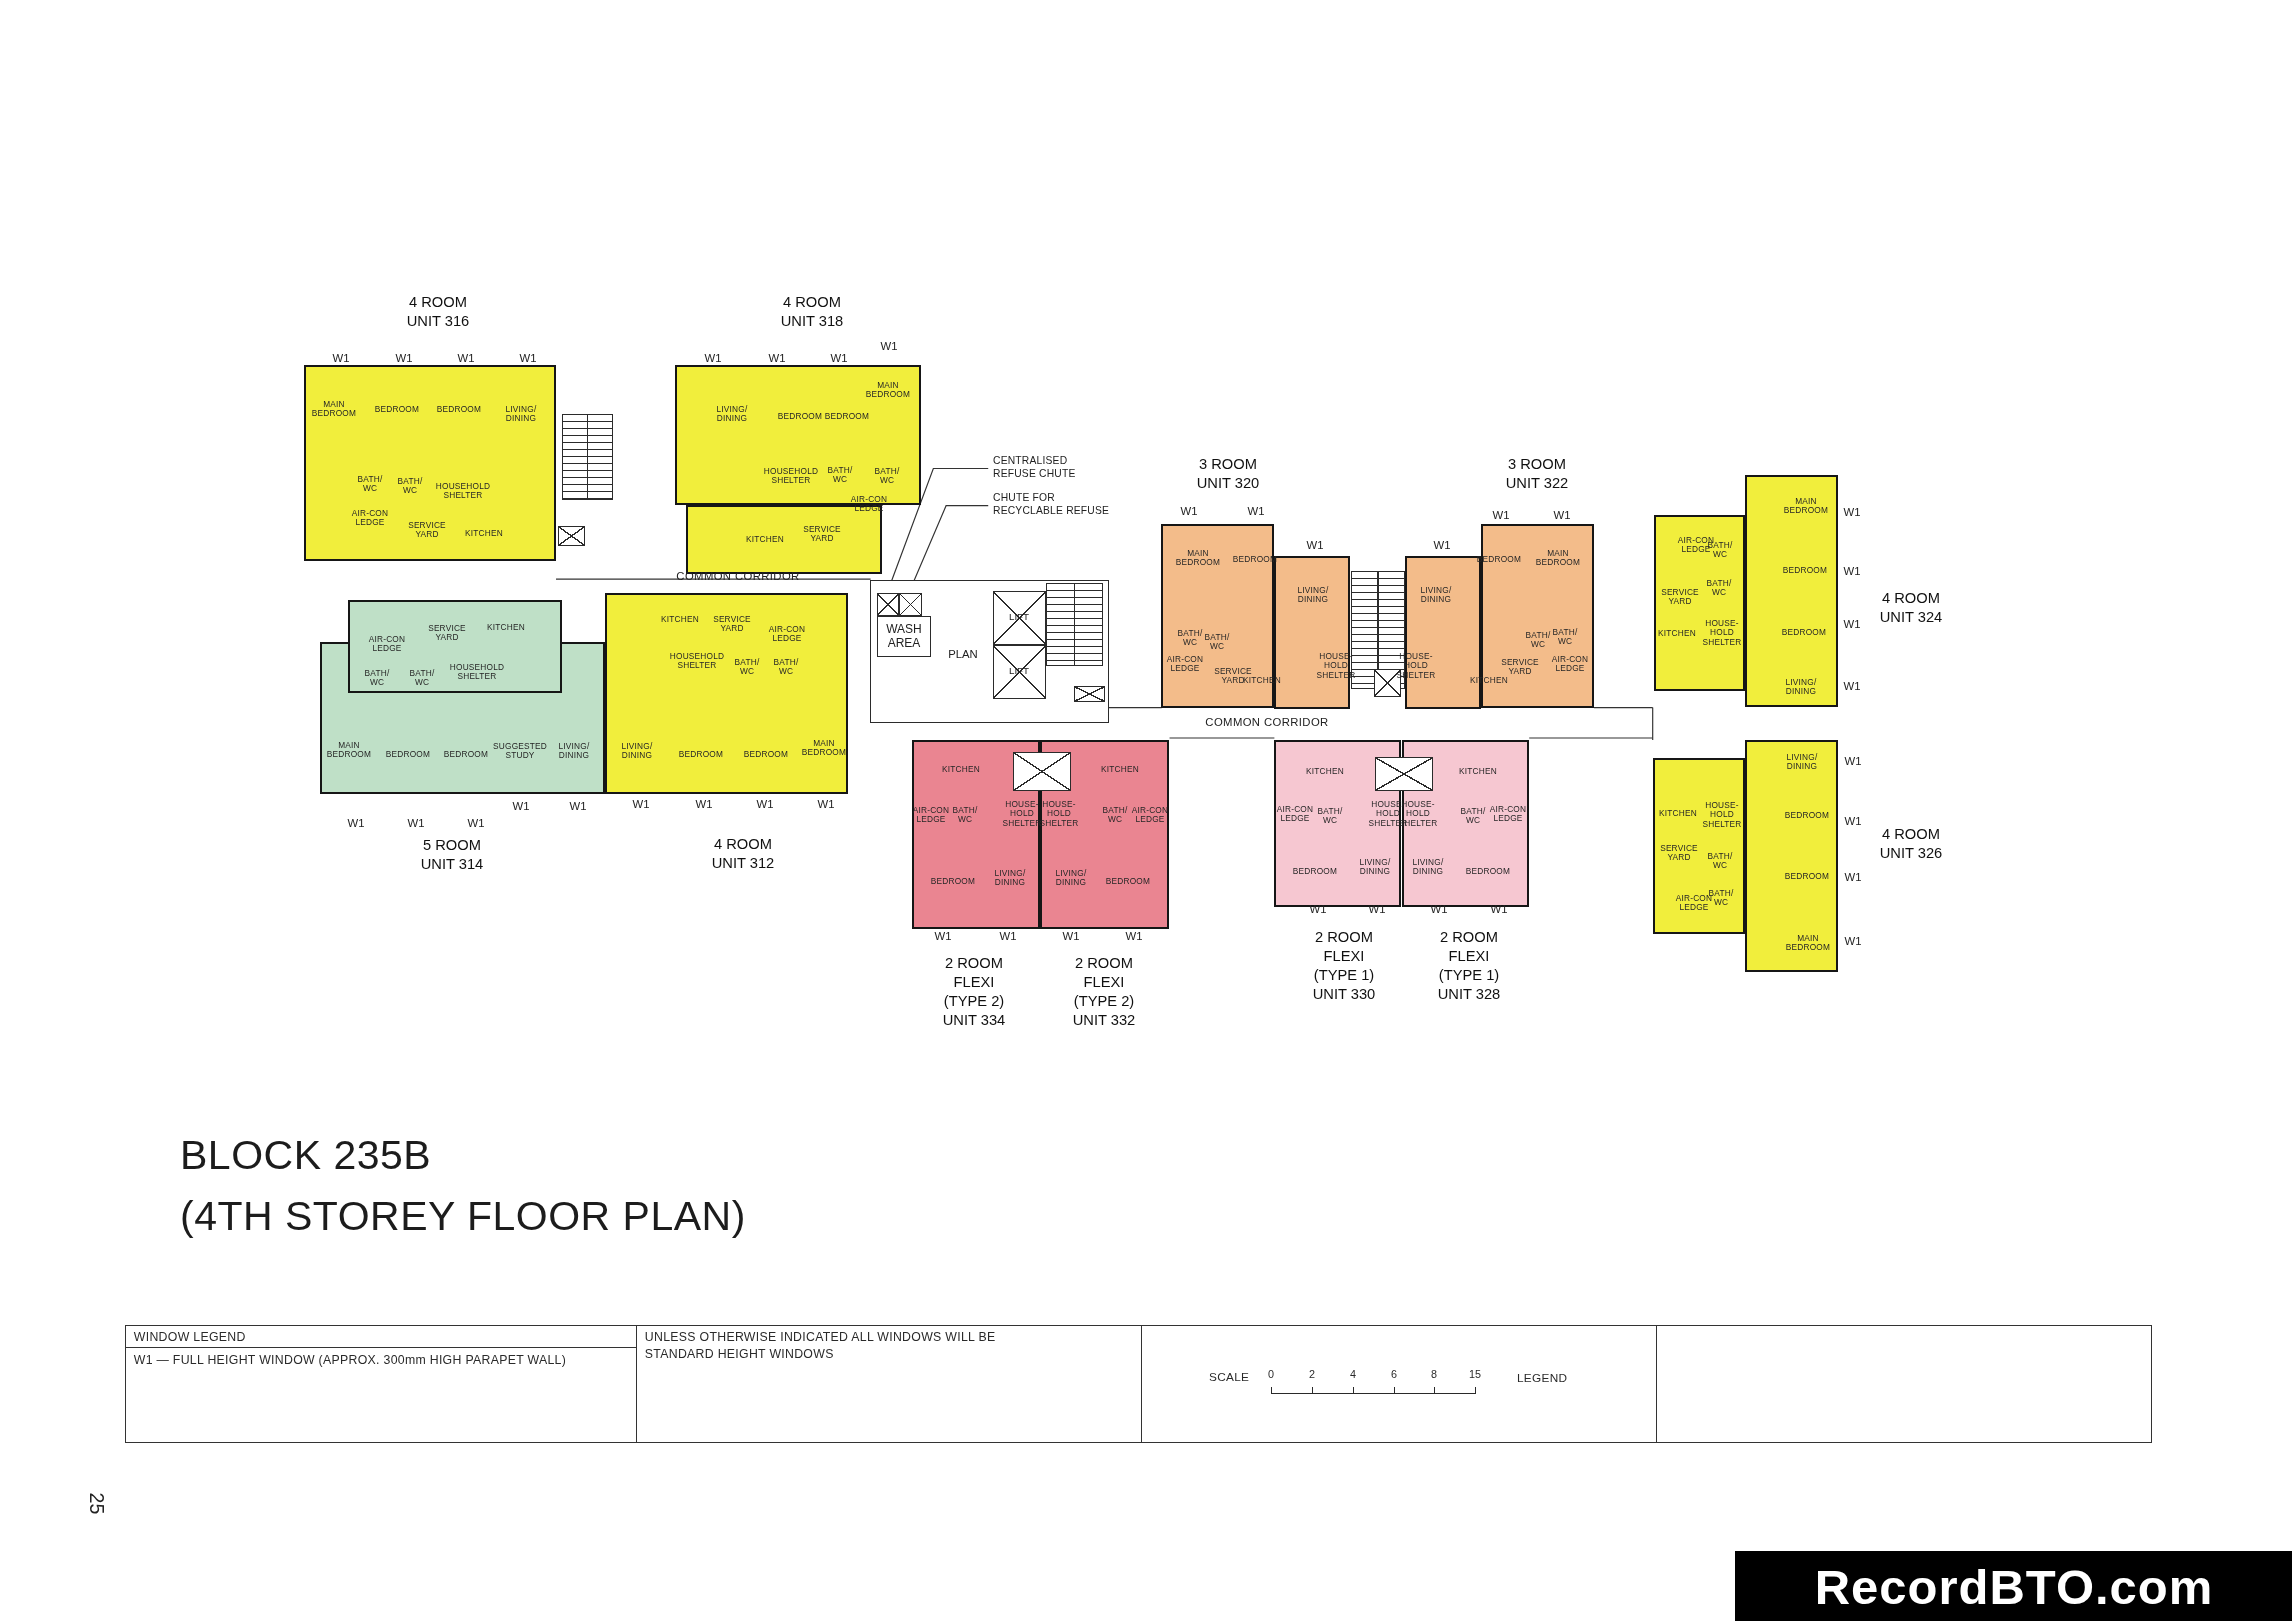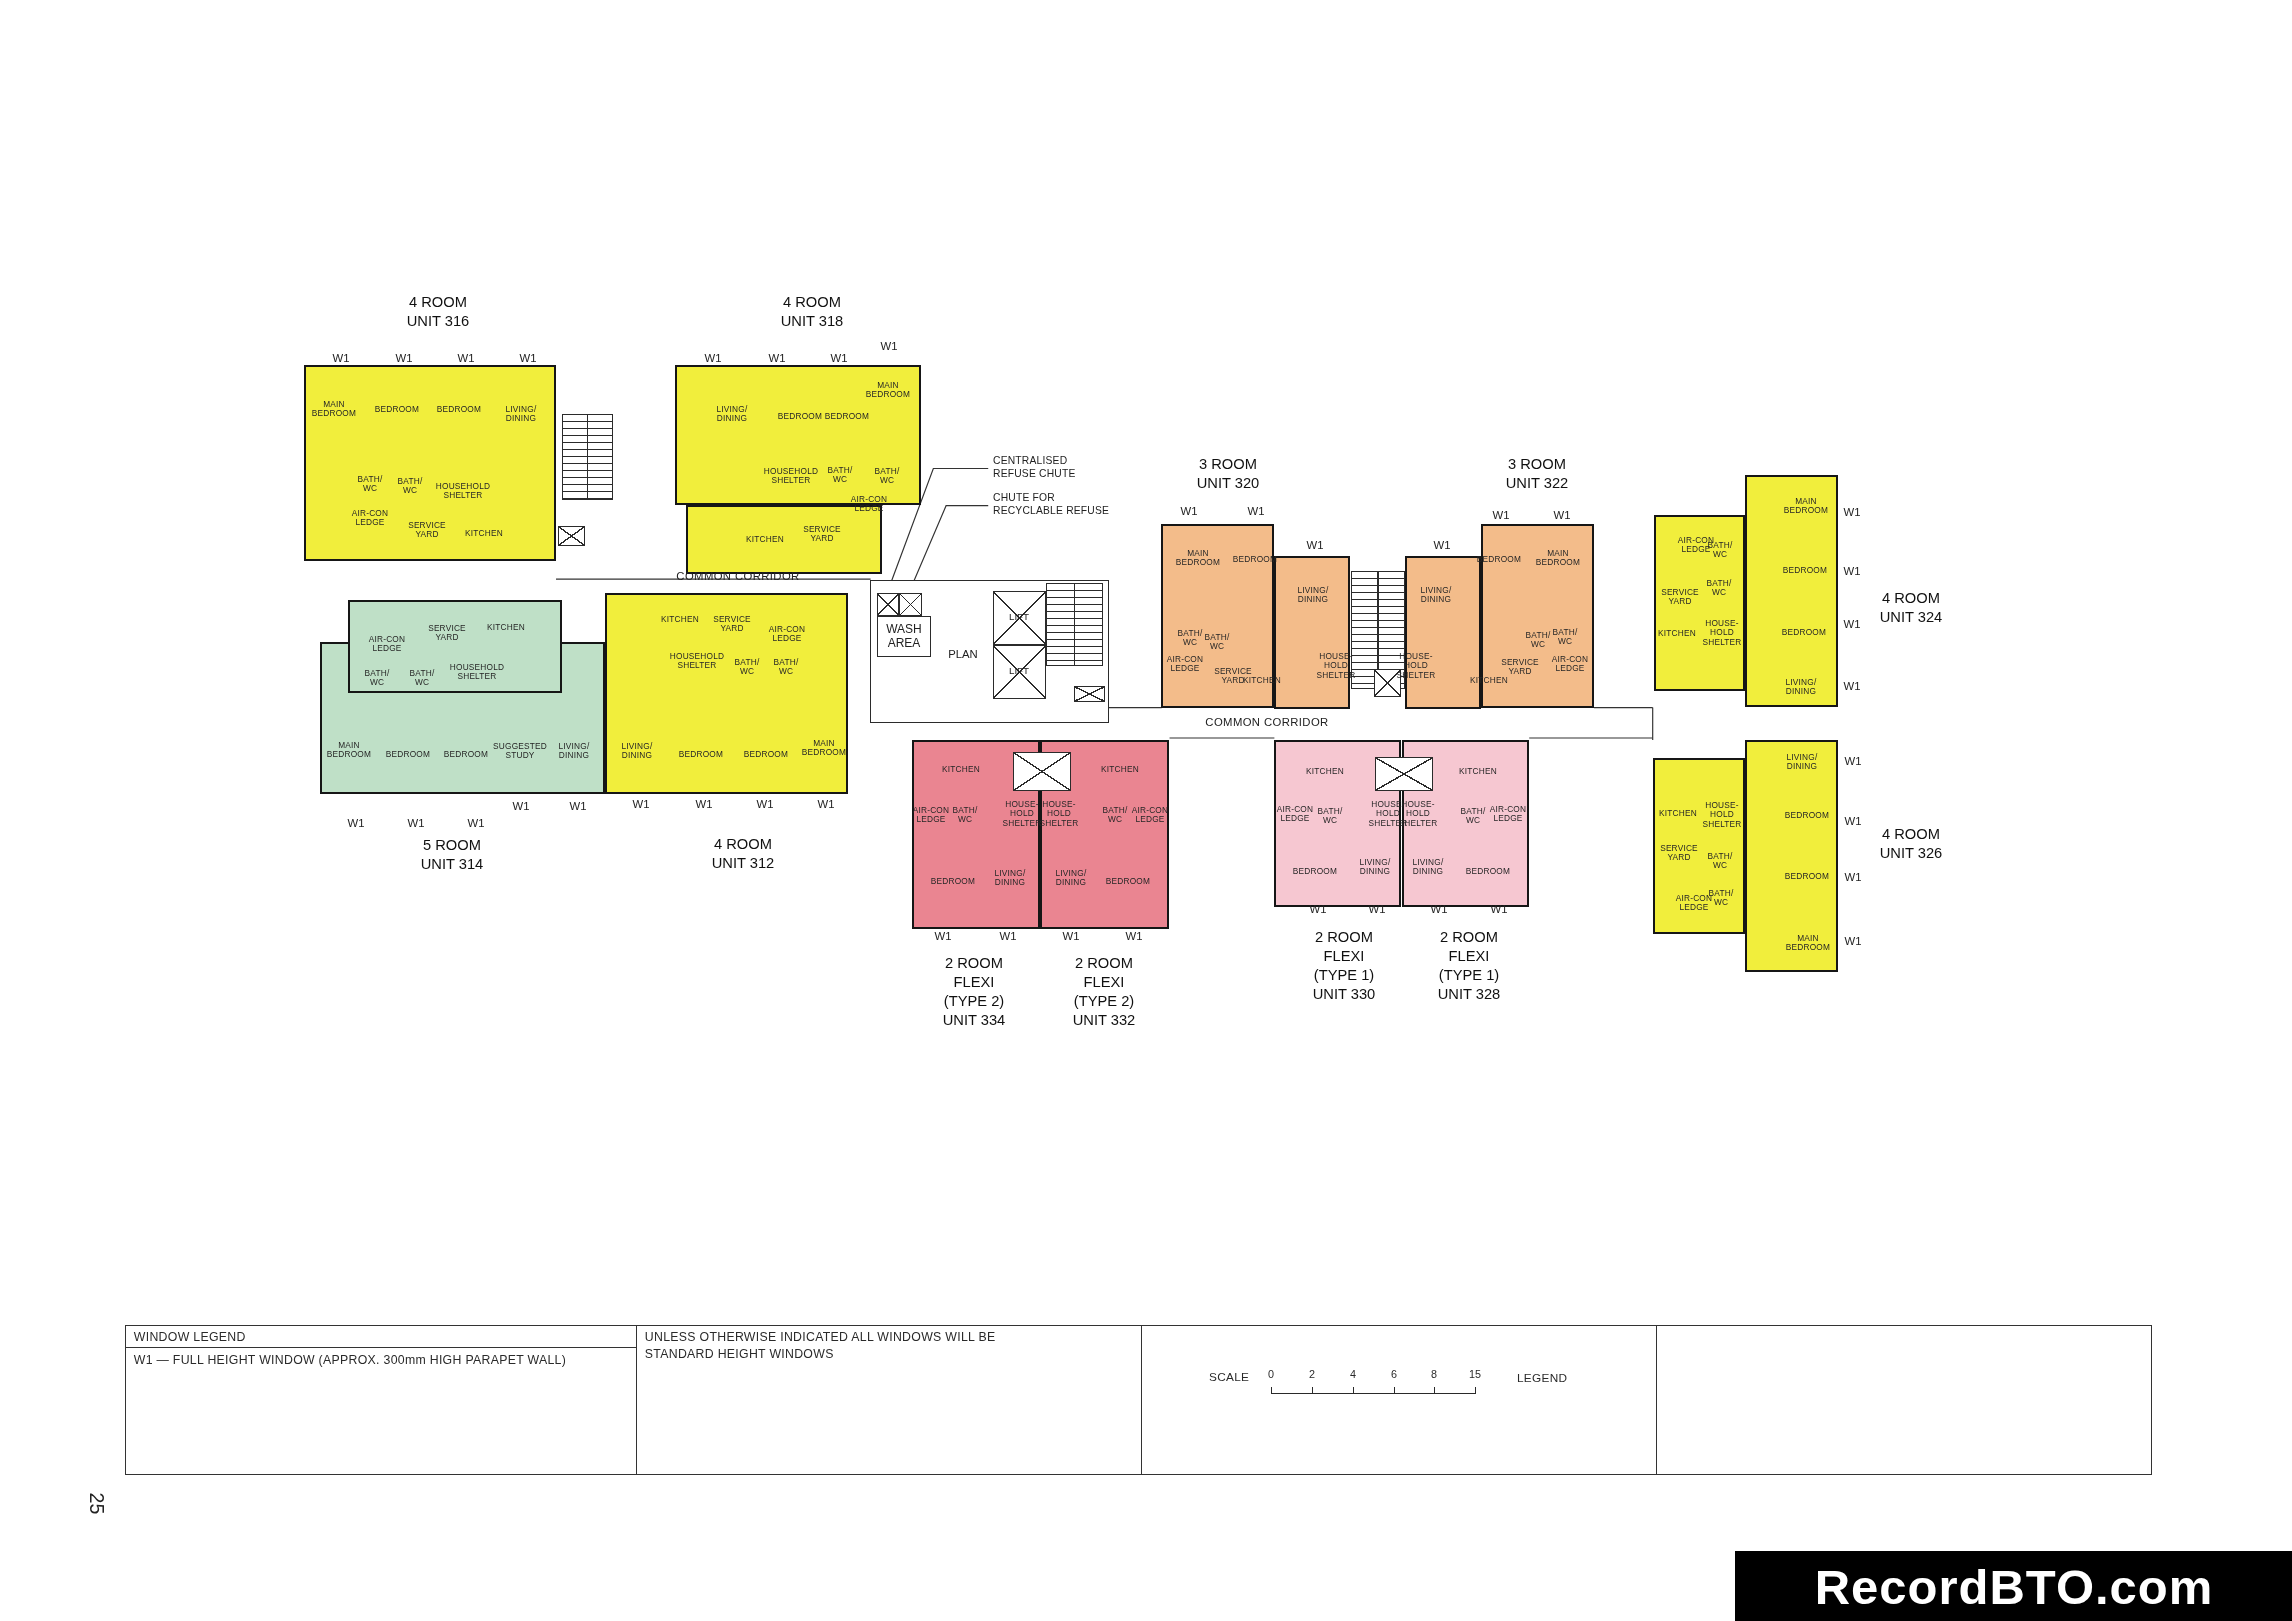--- a/index.html
+++ b/index.html
@@ -17,21 +17,21 @@
      linear-gradient(to bottom right,transparent calc(50% - 0.7px),#2b2b2b calc(50% - 0.7px),#2b2b2b calc(50% + 0.7px),transparent calc(50% + 0.7px)),#fff;}
   .kind-stairs{background:
      linear-gradient(to right,transparent calc(50% - 0.6px),#2b2b2b calc(50% - 0.6px),#2b2b2b calc(50% + 0.6px),transparent calc(50% + 0.6px)),
      repeating-linear-gradient(to bottom,#fff 0 5.9px,#2b2b2b 5.9px 7px);}
   .core-label{position:absolute;font-size:10.8px;color:#222;transform:translate(-50%,-50%);
               text-align:center;white-space:pre-line;line-height:1.2;}
   .corridor-label{position:absolute;font-size:11.3px;color:#222;transform:translate(-50%,-50%);white-space:nowrap;letter-spacing:0.4px;}
   .anno{position:absolute;font-size:10.3px;line-height:12.7px;color:#222;white-space:pre-line;letter-spacing:0.2px;}
   #lines{position:absolute;left:0;top:0;}
   #page-title{position:absolute;left:180px;top:1125px;font-size:41px;line-height:61px;color:#1c1c1c;letter-spacing:0.5px;}
-  #legend-table{position:absolute;left:125px;top:1325px;width:2027px;height:150px;border:1.4px solid #333;box-sizing:border-box;}
+  #legend-table{position:absolute;left:125px;top:1325px;width:2027px;height:118px;border:1.4px solid #333;box-sizing:border-box;}
   .leg-col{position:absolute;top:0;height:100%;border-right:1.4px solid #333;box-sizing:border-box;}
   .leg-text{position:absolute;font-size:12.3px;color:#2a2a2a;letter-spacing:0.3px;white-space:nowrap;}
   #leg-divider{position:absolute;left:0;top:20.6px;width:511px;border-top:1.2px solid #333;}
   .scale-num{position:absolute;font-size:10.8px;color:#2a2a2a;transform:translate(-50%,0);}
   .scale-tick{position:absolute;width:1.2px;height:6.9px;background:#2a2a2a;}
   #scale-line{position:absolute;height:1.4px;background:#2a2a2a;}
   #watermark{position:absolute;left:1735px;top:1551px;width:558px;height:71px;background:#000;
              display:flex;align-items:center;justify-content:center;}
   #watermark span{color:#fff;font-size:49px;font-weight:bold;letter-spacing:1px;}
   #page-num{position:absolute;left:86px;top:1492px;font-size:19.6px;color:#222;transform:rotate(90deg);transform-origin:center;}
@@ -344,20 +344,24 @@
       <div class="core-label" style="left: 1019px; top: 617px; font-size: 9.8px;">LIFT</div>
       <div class="core-label" style="left: 1019px; top: 671px; font-size: 9.8px;">LIFT</div>
       <div class="corridor-label" style="left: 738px; top: 576px;">COMMON CORRIDOR</div>
       <div class="corridor-label" style="left: 1267px; top: 722px;">COMMON CORRIDOR</div>
       <div class="anno" style="left: 993px; top: 455px;">CENTRALISED
 REFUSE CHUTE</div>
       <div class="anno" style="left: 993px; top: 492px;">CHUTE FOR
 RECYCLABLE REFUSE</div>
     </div>
 
+  <div id="page-title">
+    <div>BLOCK 235B</div>
+    <div>(4TH STOREY FLOOR PLAN)</div>
+  </div>
 
   <div id="legend-table">
     <div class="leg-col" style="left:0;width:511px;">
       <div id="leg-divider"></div>
       <div class="leg-text" style="left:7.8px;top:3.9px;">WINDOW LEGEND</div>
       <div class="leg-text" style="left:7.8px;top:27.4px;">W1  —  FULL  HEIGHT  WINDOW  (APPROX.  300mm  HIGH  PARAPET  WALL)</div>
     </div>
     <div class="leg-col" style="left:511px;width:505px;">
       <div class="leg-text" style="left:7.8px;top:3.9px;">UNLESS  OTHERWISE  INDICATED  ALL  WINDOWS  WILL  BE</div>
       <div class="leg-text" style="left:7.8px;top:20.6px;">STANDARD  HEIGHT  WINDOWS</div>

